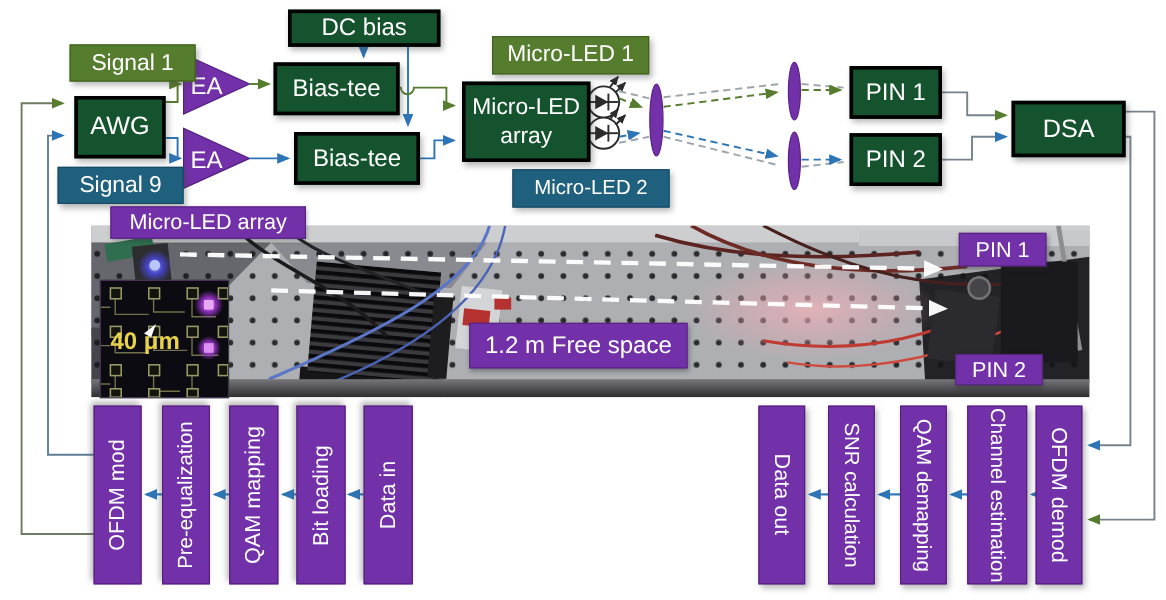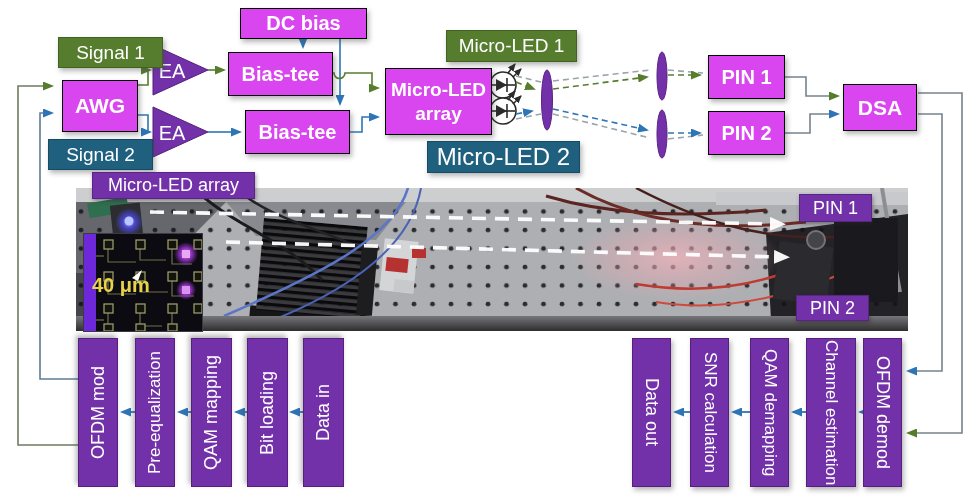--- a/index.html
+++ b/index.html
@@ -4,35 +4,35 @@
 <style>
   html,body{margin:0;padding:0;background:#fff;}
   .stage{position:relative;width:972px;height:500px;background:#ffffff;overflow:hidden;
          font-family:"Liberation Sans",sans-serif;}
   svg{display:block;}
   .node,.label-green,.label-teal,.badge{
     position:absolute;display:flex;align-items:center;justify-content:center;
     color:#fff;text-align:center;box-sizing:border-box;
     box-shadow:2px 3px 5px rgba(70,70,70,.40);
   }
-  .node{background:#d946ef;border:1px solid #000000;font-weight:bold;}
+  .node{background:#14532d;border:3px solid #000000;}
   .label-green{background:#567D2E;border:1px solid #42621f;}
   .label-teal{background:#20607F;border:1px solid #174a63;}
   .badge{background:#7231A8;border:1px solid #5a2386;box-shadow:1px 2px 4px rgba(40,40,40,.45);}
   .chip{position:absolute;background:#7231A8;border:1px solid #551f7e;color:#fff;
         display:flex;align-items:center;justify-content:center;box-sizing:border-box;
         box-shadow:2px 3px 5px rgba(70,70,70,.40);font-size:18px;}
   .chip-up{writing-mode:vertical-rl;transform:rotate(180deg);}
   .chip-down{writing-mode:vertical-rl;}
   .chip-wrap{line-height:23px;font-size:17px;}
   .diagram-svg{position:absolute;left:0;top:0;z-index:0;}
   .photo{position:absolute;left:76px;top:188px;width:832px;height:143px;z-index:1;
          background:#aeafb3;overflow:hidden;}
   .inset{position:absolute;left:84px;top:234px;width:106px;height:97px;z-index:2;
-         background:#6d28d9;box-shadow:0 0 0 1px #3a3a44;padding-left:12px;}
+         background:#a21caf;box-shadow:0 0 0 1px #3a3a44;}
   .inset-label{position:absolute;left:8px;top:40px;color:#E8D24B;font-size:20px;font-weight:700;z-index:3;}
   .z2{z-index:2;}
   .boxes{position:absolute;left:0;top:0;width:100%;height:100%;z-index:1;}
 </style>
 </head>
 <body>
 
 <div class="stage">
 
   <svg class="diagram-svg" width="972" height="500" viewBox="0 0 972 500">
@@ -292,36 +292,37 @@
       <circle cx="90" cy="56" r="10" fill="url(#gV)"></circle>
       <rect x="86" y="52" width="8" height="8" fill="#da91f0"></rect>
       <polygon points="36,44 46,36 42,47" fill="#ffffff"></polygon>
     </svg>
     <div class="inset-label">40 μm</div>
   </div>
 
   <div class="boxes">
     <div class="label-green" style="left:58px;top:37px;width:105px;height:31px;font-size:19px">Signal 1</div>
     <div class="node" style="left:62px;top:80px;width:76px;height:52px;font-size:21px">AWG</div>
-    <div class="label-teal" style="left:48px;top:139px;width:105px;height:31px;font-size:19px">Signal 2</div>
+    <div class="label-teal" style="left:48px;top:139px;width:105px;height:31px;font-size:19px">Signal 9</div>
 
     <div class="node" style="left:240px;top:8px;width:127px;height:31px;font-size:20px">DC bias</div>
     <div class="node" style="left:228px;top:52px;width:105px;height:44px;font-size:20px">Bias-tee</div>
     <div class="node" style="left:245px;top:110px;width:105px;height:44px;font-size:20px">Bias-tee</div>
 
-    <div class="label-green" style="left:446px;top:30px;width:131px;height:32px;font-size:19px">Micro-LED 1</div>
+    <div class="label-green" style="left:410px;top:30px;width:131px;height:32px;font-size:19px">Micro-LED 1</div>
     <div class="node" style="left:385px;top:68px;width:107px;height:67px;font-size:19px;line-height:24px;padding:0 4px">Micro-LED array</div>
-    <div class="label-teal" style="left:427px;top:141px;width:153px;height:32px;font-size:24px">Micro-LED 2</div>
+    <div class="label-teal" style="left:427px;top:141px;width:131px;height:32px;font-size:17px">Micro-LED 2</div>
 
     <div class="node" style="left:708px;top:55px;width:77px;height:44px;font-size:20px">PIN 1</div>
     <div class="node" style="left:708px;top:111px;width:77px;height:44px;font-size:20px">PIN 2</div>
-    <div class="node" style="left:843px;top:84px;width:74px;height:47px;font-size:21px">DSA</div>
+    <div class="node" style="left:843px;top:84px;width:95px;height:47px;font-size:21px">DSA</div>
   </div>
 
   <div class="badge z2" style="left:92px;top:172px;width:163px;height:27px;font-size:18px">Micro-LED array</div>
+  <div class="badge z2" style="left:391px;top:269px;width:182px;height:38px;font-size:20px">1.2 m Free space</div>
   <div class="badge z2" style="left:799px;top:194px;width:73px;height:28px;font-size:18px">PIN 1</div>
   <div class="badge z2" style="left:796px;top:295px;width:73px;height:26px;font-size:18px">PIN 2</div>
 
   <div class="chip chip-up" style="left:78px;top:338px;width:40px;height:149px">OFDM mod</div>
   <div class="chip chip-up" style="left:135px;top:338px;width:40px;height:149px;font-size:17px">Pre-equalization</div>
   <div class="chip chip-up" style="left:191px;top:338px;width:41px;height:149px">QAM mapping</div>
   <div class="chip chip-up" style="left:247px;top:338px;width:41px;height:149px">Bit loading</div>
   <div class="chip chip-up" style="left:303px;top:338px;width:41px;height:149px">Data in</div>
 
   <div class="chip chip-down" style="left:632px;top:338px;width:39px;height:149px">Data out</div>

